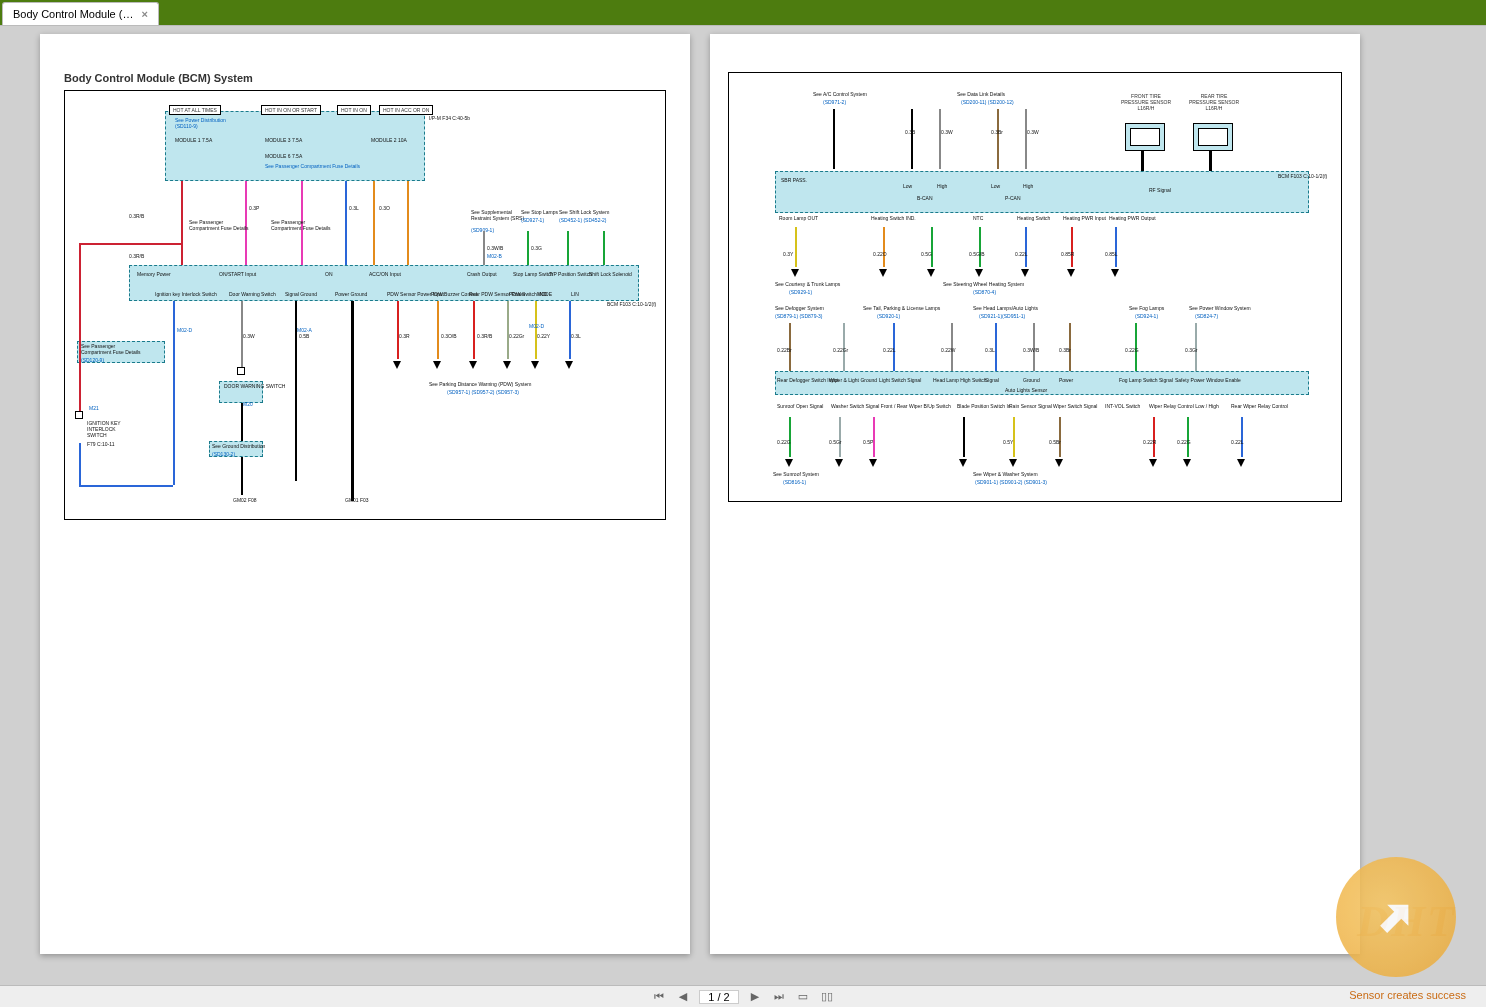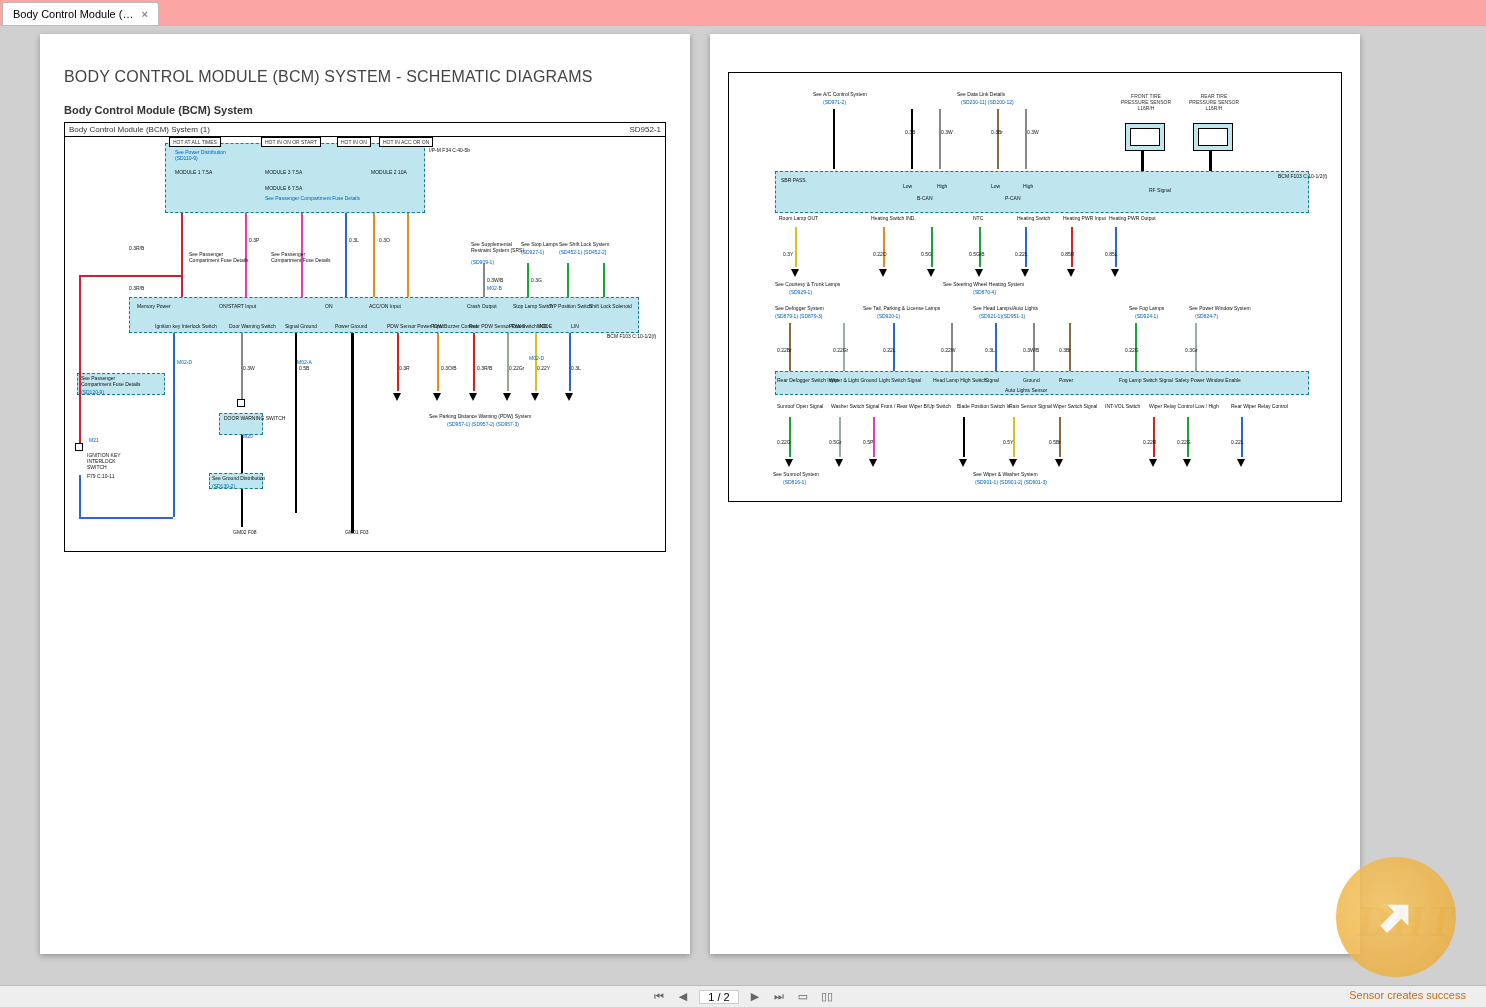--- a/index.html
+++ b/index.html
@@ -1,17 +1,17 @@
 <!DOCTYPE html>
 <html><head>
 <meta charset="utf-8">
 <style>
   *{box-sizing:border-box;margin:0;padding:0}
   body{font-family:Arial,Helvetica,sans-serif;background:#d0d0d0;width:1486px;height:1007px;overflow:hidden;position:relative}
-  .tabbar{background:#fca5a5;height:26px;display:flex;border-bottom:1px solid #bbb}
+  .tabbar{background:#4d7c0f;height:26px;display:flex;border-bottom:1px solid #bbb}
   .tab{background:#fff;border:1px solid #bbb;border-bottom:none;padding:4px 10px;font-size:11px;display:flex;align-items:center;gap:8px;border-radius:3px 3px 0 0;margin-top:2px;margin-left:2px}
   .tab .x{color:#888;font-weight:bold;cursor:pointer}
   .viewer{position:absolute;top:26px;left:0;right:0;bottom:22px;background:#d0d0d0;display:flex;gap:20px;padding:8px 20px 8px 40px;overflow:hidden}
   .page{background:#fff;box-shadow:0 2px 6px rgba(0,0,0,.3);flex:0 0 650px;height:920px;padding:20px 24px;position:relative;font-size:9px;color:#333}
   .page2{padding:32px 18px}
   .vehicle{color:#5b8bb2;margin-top:40px;font-size:11px}
   .crumbs{color:#5b8bb2;font-size:11px;line-height:1.4;margin-top:4px;max-width:560px}
   .h1{font-size:16px;font-weight:300;margin-top:14px;color:#444;letter-spacing:.2px}
   .h2{font-size:11px;font-weight:bold;margin-top:18px}
   .diagbox{border:1px solid #000;margin-top:6px;height:430px;position:relative;overflow:hidden}
@@ -44,28 +44,23 @@
 <div class="tabbar">
   <div class="tab">
     <span>Body Control Module (…</span>
     <span class="x">×</span>
   </div>
 </div>
 
 <div class="viewer">
 
   <div class="page">
-    <div class="h1">BODY CONTROL MODULE (BCM) SYSTEM - SCHEMATIC DIAGRAMS</div>
     <div class="h2">Body Control Module (BCM) System</div>
 
     <div class="diagbox">
-      <div class="diaghead">
-        <span>Body Control Module (BCM) System (1)</span>
-        <span>SD952-1</span>
-      </div>
       <div class="sch">
 
         <div class="busbox" style="left:96px;top:6px;width:260px;height:70px"></div>
         <div class="hotbox" style="left:100px;top:0">HOT AT ALL TIMES</div>
         <div class="hotbox" style="left:192px;top:0">HOT IN ON OR START</div>
         <div class="hotbox" style="left:268px;top:0">HOT IN ON</div>
         <div class="hotbox" style="left:310px;top:0">HOT IN ACC OR ON</div>
         <div class="ref" style="left:106px;top:12px">See Power Distribution</div>
         <div class="ref" style="left:106px;top:18px">(SD110-9)</div>
         <div class="lbl" style="left:106px;top:32px">MODULE 1 7.5A</div>

